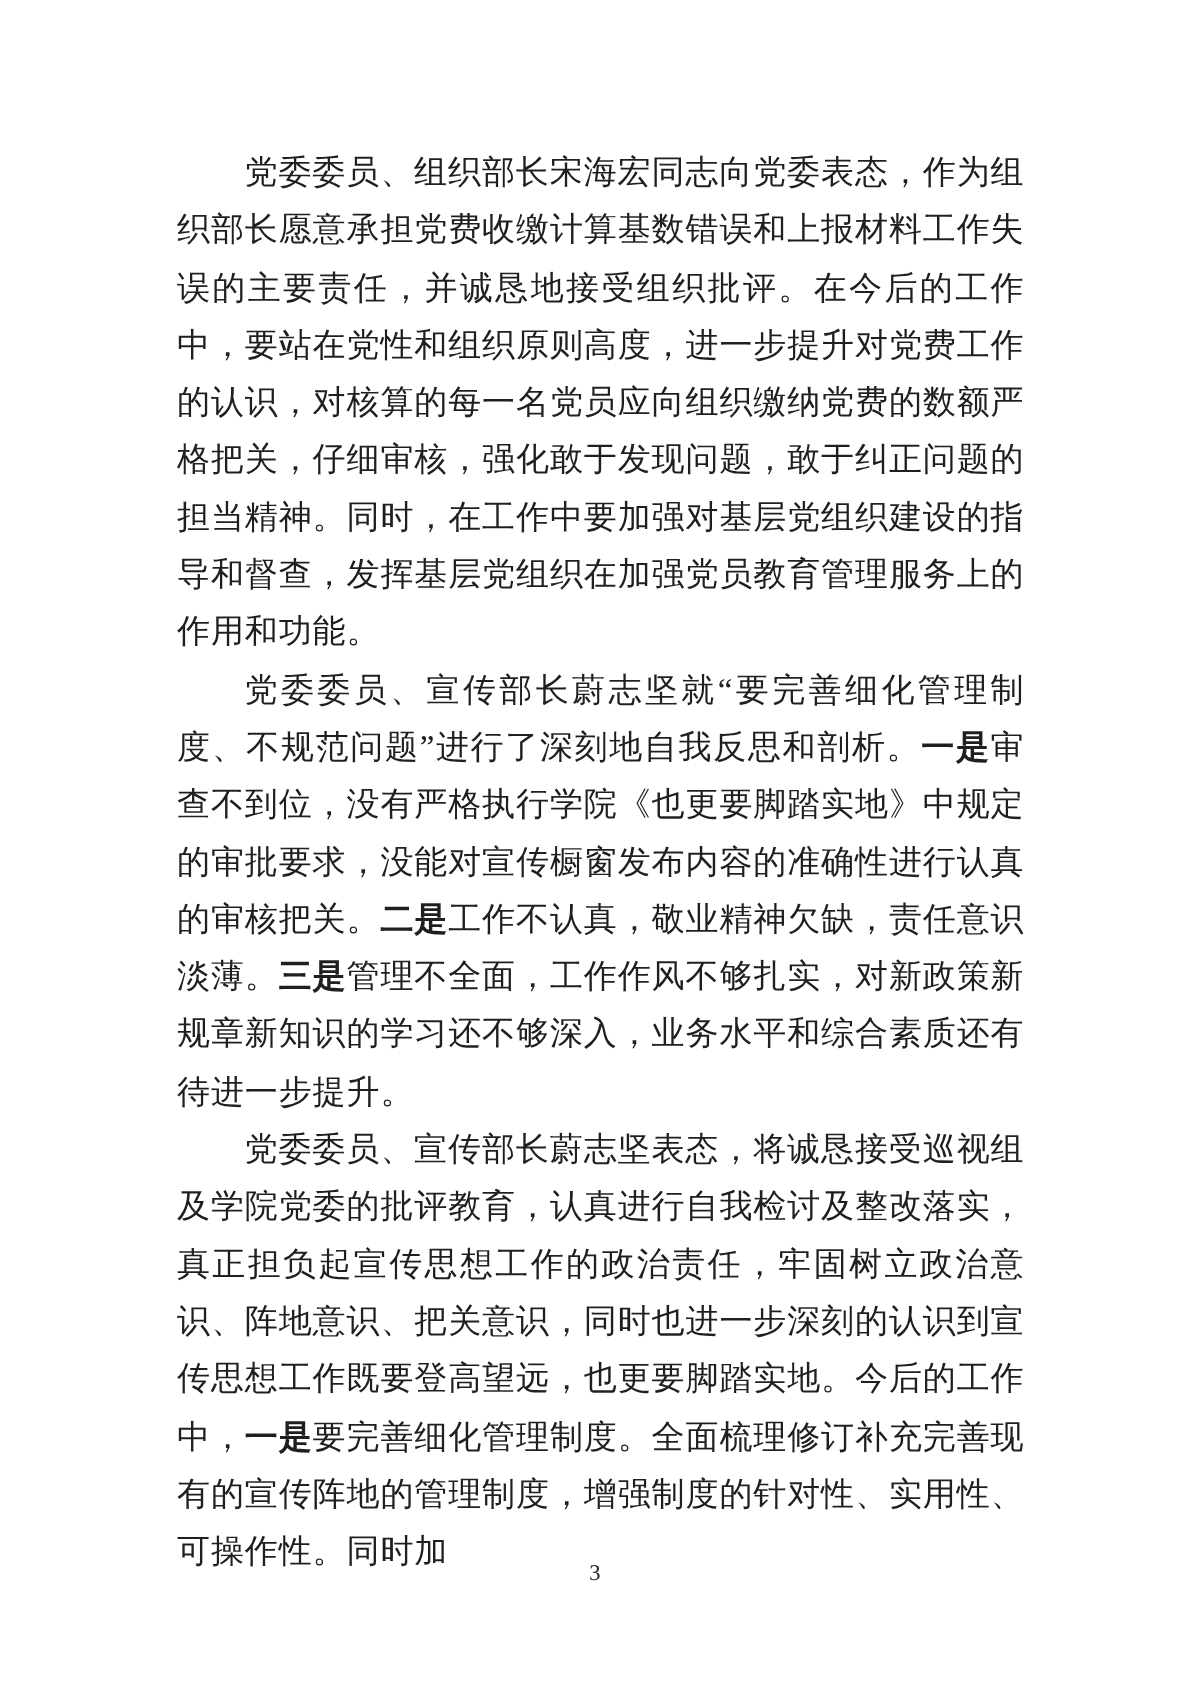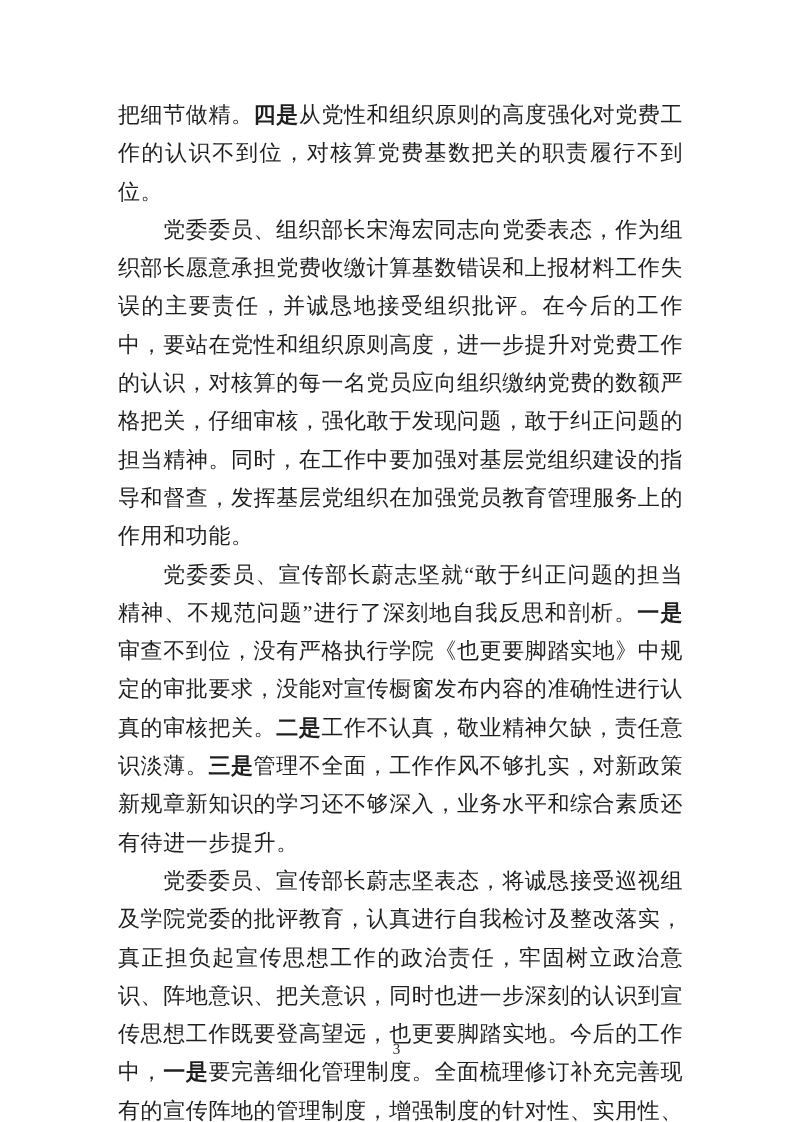--- a/index.html
+++ b/index.html
@@ -53,25 +53,24 @@
     line-height: 18px;
     color: #222222;
   }
 </style>
 </head>
 <body>
 
 <div class="page">
   <div class="content">
 
-    <p class="para no-indent"><span class="run">把细节做精。</span><span class="run bold">四是</span><span class="run">从党性和组织原则的高度强化对党费工作的认识不到位，对核算党费基数把关的职责履行不到位。</span></p>
 
     <p class="para"><span class="run">党委委员、组织部长宋海宏同志向党委表态，作为组织部长愿意承担党费收缴计算基数错误和上报材料工作失误的主要责任，并诚恳地接受组织批评。在今后的工作中，要站在党性和组织原则高度，进一步提升对党费工作的认识，对核算的每一名党员应向组织缴纳党费的数额严格把关，仔细审核，强化敢于发现问题，敢于纠正问题的担当精神。同时，在工作中要加强对基层党组织建设的指导和督查，发挥基层党组织在加强党员教育管理服务上的作用和功能。</span></p>
 
-    <p class="para"><span class="run">党委委员、宣传部长蔚志坚就“敢于纠正问题的担当精神、不规范问题”进行了深刻地自我反思和剖析。</span><span class="run bold">一是</span><span class="run">审查不到位，没有严格执行学院《也更要脚踏实地》中规定的审批要求，没能对宣传橱窗发布内容的准确性进行认真的审核把关。</span><span class="run bold">二是</span><span class="run">工作不认真，敬业精神欠缺，责任意识淡薄。</span><span class="run bold">三是</span><span class="run">管理不全面，工作作风不够扎实，对新政策新规章新知识的学习还不够深入，业务水平和综合素质还有待进一步提升。</span></p>
+    <p class="para"><span class="run">党委委员、宣传部长蔚志坚就“要完善细化管理制度、不规范问题”进行了深刻地自我反思和剖析。</span><span class="run bold">一是</span><span class="run">审查不到位，没有严格执行学院《也更要脚踏实地》中规定的审批要求，没能对宣传橱窗发布内容的准确性进行认真的审核把关。</span><span class="run bold">二是</span><span class="run">工作不认真，敬业精神欠缺，责任意识淡薄。</span><span class="run bold">三是</span><span class="run">管理不全面，工作作风不够扎实，对新政策新规章新知识的学习还不够深入，业务水平和综合素质还有待进一步提升。</span></p>
 
     <p class="para"><span class="run">党委委员、宣传部长蔚志坚表态，将诚恳接受巡视组及学院党委的批评教育，认真进行自我检讨及整改落实，真正担负起宣传思想工作的政治责任，牢固树立政治意识、阵地意识、把关意识，同时也进一步深刻的认识到宣传思想工作既要登高望远，也更要脚踏实地。今后的工作中，</span><span class="run bold">一是</span><span class="run">要完善细化管理制度。全面梳理修订补充完善现有的宣传阵地的管理制度，增强制度的针对性、实用性、可操作性。同时加</span></p>
 
   </div>
 
   <div class="footer">
     <span class="pagenum">3</span>
   </div>
 </div>
 

